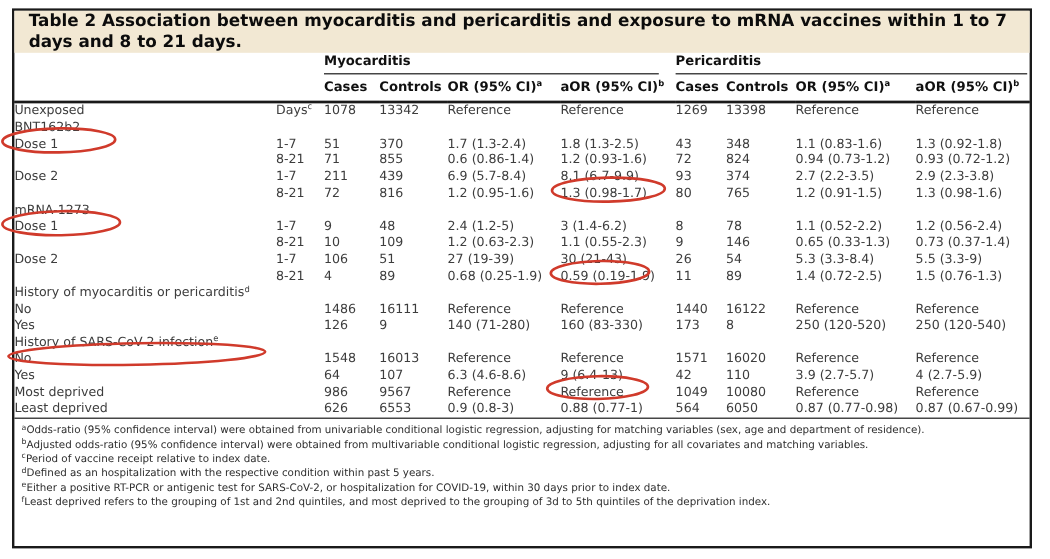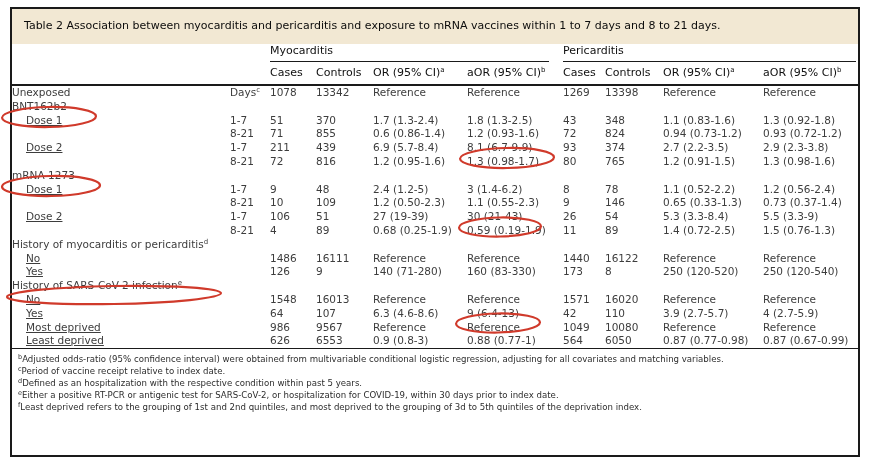--- a/index.html
+++ b/index.html
@@ -1,29 +1,29 @@
 <!DOCTYPE html>
 <html><head>
 <meta charset="utf-8">
 <style>
   html,body{margin:0;padding:0;background:#ffffff;}
   body{width:875px;height:466px;position:relative;font-family:"DejaVu Sans","Liberation Sans",sans-serif;}
   .figure{position:absolute;left:10px;top:7px;width:846px;height:446px;border:2px solid #1a1a1a;background:#fff;box-sizing:content-box;}
   .titlebar{background:#f2e8d3;height:35px;box-sizing:border-box;display:flex;align-items:center;padding:0 12px;}
-  .titlebar .title{font-weight:normal;font-size:11px;color:#0c0c0c;line-height:1.15;}
+  .titlebar .title{font-weight:bold;font-size:14px;color:#0c0c0c;line-height:1.15;}
   table.main{border-collapse:collapse;table-layout:fixed;width:100%;}
   table.main th,table.main td{text-align:left;padding:0;margin:0;white-space:nowrap;overflow:visible;}
-  thead th{font-weight:normal;color:#101010;font-size:11px;vertical-align:bottom;}
+  thead th{font-weight:bold;color:#101010;font-size:11px;vertical-align:bottom;}
   th.groupcell{padding-top:13px;}
   th.groupcell .grule{border-bottom:1.5px solid #1a1a1a;padding:0 0 4px 0;margin-right:14px;}
   th.groupcell .grule.last{margin-right:2px;}
   tr.colhead th{border-bottom:2px solid #1a1a1a;padding:4px 0 5px 0;}
   tbody td{font-size:10.5px;color:#3d3d3d;height:13.8px;line-height:13.8px;vertical-align:middle;font-weight:normal;}
   td.lbl{color:#3d3d3d;}
-  td.lbl.indent{padding-left:14px;text-decoration:underline;}
+  td.lbl.indent{}
   sup{font-size:7px;line-height:0;vertical-align:4px;color:inherit;}
   .bottomrule{border:none;border-top:1.5px solid #1a1a1a;margin:0;}
   .footnotes{padding:4px 10px 0 6px;}
   .footnotes div{font-size:8.6px;line-height:12px;color:#2d2d2d;white-space:nowrap;}
   .footnotes sup{font-size:6.5px;vertical-align:3px;}
   svg.overlay{position:absolute;left:0;top:0;width:875px;height:466px;pointer-events:none;}
 </style>
 </head>
 <body>
 
@@ -163,21 +163,21 @@
           <td>8</td>
           <td>78</td>
           <td>1.1 (0.52-2.2)</td>
           <td>1.2 (0.56-2.4)</td>
         </tr>
         <tr>
           <td class="lbl indent"></td>
           <td>8-21</td>
           <td>10</td>
           <td>109</td>
-          <td>1.2 (0.50-2.3)</td>
+          <td>1.2 (0.63-2.3)</td>
           <td>1.1 (0.55-2.3)</td>
           <td>9</td>
           <td>146</td>
           <td>0.65 (0.33-1.3)</td>
           <td>0.73 (0.37-1.4)</td>
         </tr>
         <tr>
           <td class="lbl indent">Dose 2</td>
           <td>1-7</td>
           <td>106</td>
@@ -296,20 +296,21 @@
           <td>6050</td>
           <td>0.87 (0.77-0.98)</td>
           <td>0.87 (0.67-0.99)</td>
         </tr>
       </tbody>
   </table>
 
   <hr class="bottomrule">
 
   <div class="footnotes">
+      <div><sup>a</sup>Odds-ratio (95% confidence interval) were obtained from univariable conditional logistic regression, adjusting for matching variables (sex, age and department of residence).</div>
       <div><sup>b</sup>Adjusted odds-ratio (95% confidence interval) were obtained from multivariable conditional logistic regression, adjusting for all covariates and matching variables.</div>
       <div><sup>c</sup>Period of vaccine receipt relative to index date.</div>
       <div><sup>d</sup>Defined as an hospitalization with the respective condition within past 5 years.</div>
       <div><sup>e</sup>Either a positive RT-PCR or antigenic test for SARS-CoV-2, or hospitalization for COVID-19, within 30 days prior to index date.</div>
       <div><sup>f</sup>Least deprived refers to the grouping of 1st and 2nd quintiles, and most deprived to the grouping of 3d to 5th quintiles of the deprivation index.</div>
     </div>
 </div>
 
 <svg class="overlay" viewBox="0 0 875 466">
     <ellipse cx="49" cy="117" rx="47" ry="10" fill="none" stroke="#d03a2b" stroke-width="2.2" transform="rotate(-1 49 117)"></ellipse>

